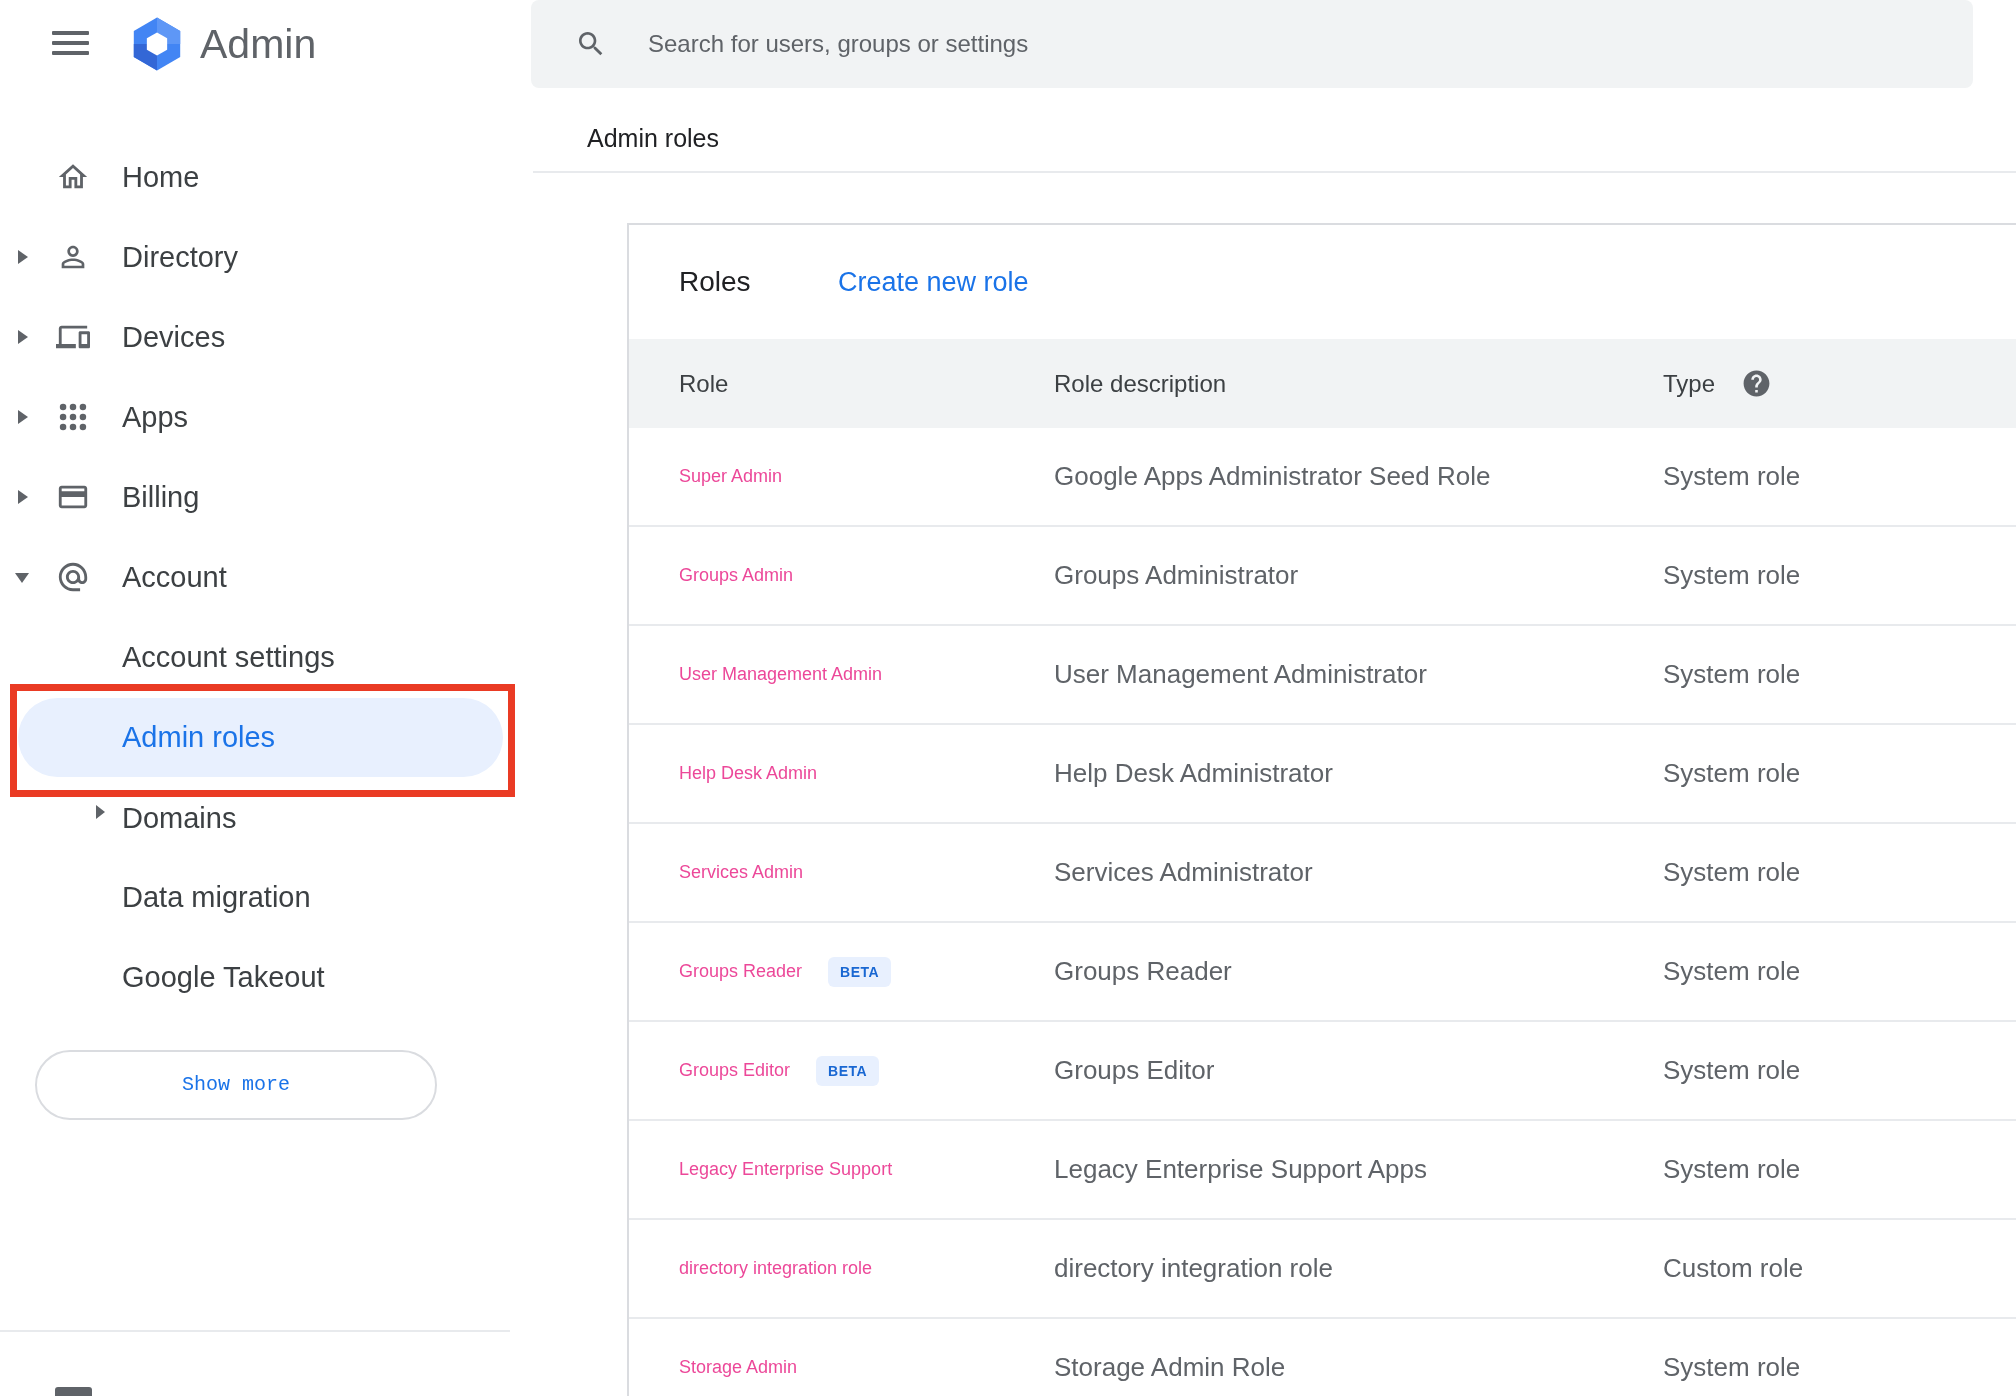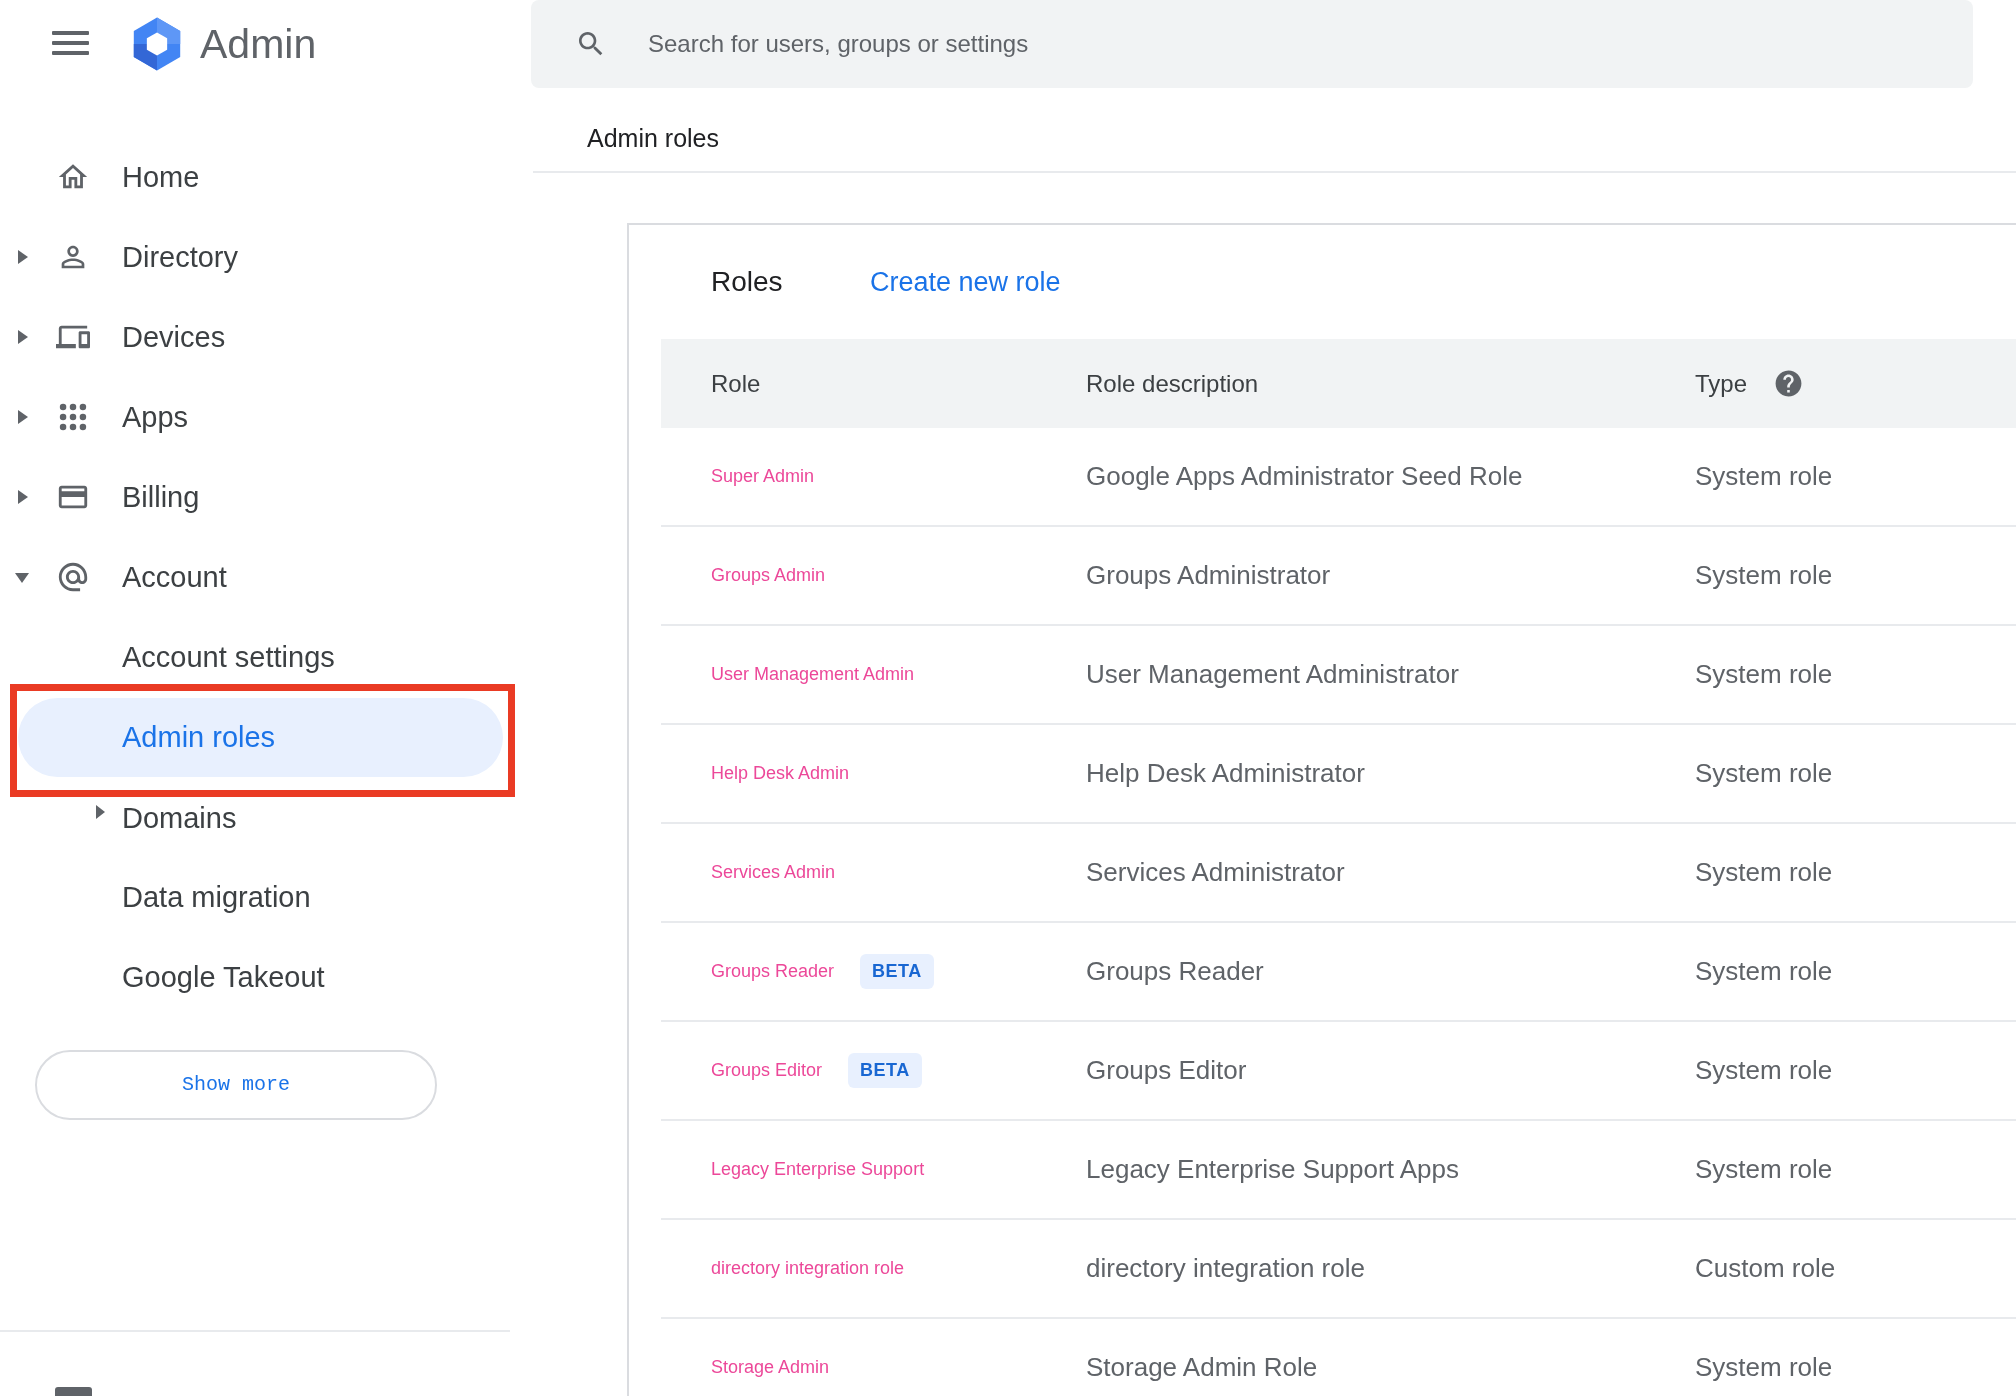--- a/index.html
+++ b/index.html
@@ -46,37 +46,37 @@
       background:#f1f3f4; border-radius:8px; cursor:text; }
   .searchbar svg { position:absolute; left:44px; top:28px; }
   .search-placeholder { position:absolute; left:117px; top:0; line-height:88px;
       font-size:24px; color:#5f6368; }
 
   .breadcrumb { position:absolute; left:587px; top:120px; font-size:25px; color:#202124; line-height:36px; }
   .content-divider { position:absolute; left:533px; top:171px; width:1483px; height:2px; background:#e8eaed; }
 
   
   .card { position:absolute; left:627px; top:223px; width:1389px; height:1173px;
-      border-left:2px solid #dadce0; border-top:2px solid #dadce0; background:#fff; overflow:hidden;padding-left:32px; }
+      border-left:2px solid #dadce0; border-top:2px solid #dadce0; background:#fff; overflow:hidden; }
   .card-head { position:relative; height:114px; }
   .card-title { position:absolute; left:50px; top:0; line-height:114px; font-size:28px;
       font-weight:500; color:#202124; }
   .create-link { position:absolute; left:209px; top:0; line-height:114px; font-size:27px;
       color:#1a73e8; cursor:pointer; text-decoration:none; }
 
   .thead { position:relative; height:89px; background:#f1f3f4; }
   .th { position:absolute; top:0; line-height:89px; font-size:24px; color:#3c4043; }
   .th-role { left:50px; } .th-desc { left:425px; } .th-type { left:1034px; }
   .help-icon { position:absolute; left:1112px; top:29px; width:31px; height:31px; cursor:pointer; }
 
   .trow { position:relative; height:99px; border-bottom:2px solid #e8eaed; }
   .cell-role { position:absolute; left:50px; top:0; height:97px; display:flex; align-items:center; }
   .role-link { font-size:18px; color:#ec4899; cursor:pointer; text-decoration:none; }
   .beta-badge { display:inline-block; margin-left:26px; background:#e8f0fe; color:#1967d2;
-      font-size:18px; font-weight:700; letter-spacing:.5px; padding:7px 12px; border-radius:6px; }
+      font-size:14px; font-weight:700; letter-spacing:.5px; padding:7px 12px; border-radius:6px; }
   .cell-desc { position:absolute; left:425px; top:0; line-height:97px; font-size:26px; color:#5f6368; }
   .cell-type { position:absolute; left:1034px; top:0; line-height:97px; font-size:26px; color:#5f6368; }
 </style>
 </head>
 <body>
 
 <aside class="sidebar">
 
   <div class="hamburger">
     <span></span>

